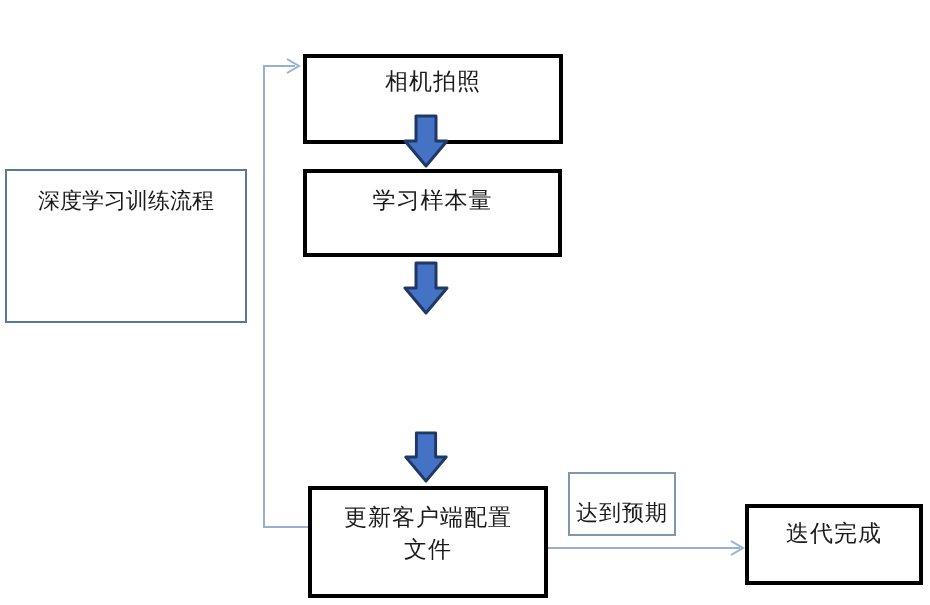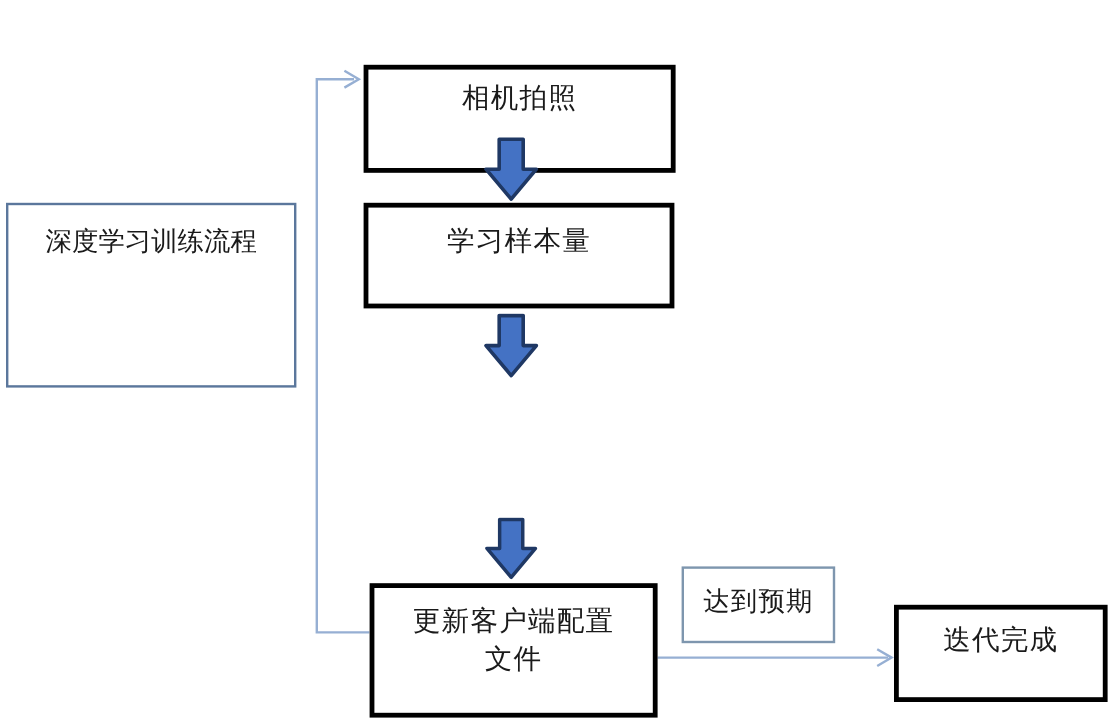--- a/index.html
+++ b/index.html
@@ -99,21 +99,21 @@
 
   <svg class="abs block-arrow" style="left:403px; top:431px;" width="46" height="52" viewBox="0 0 46 54">
     <path d="M13 2 L33 2 L33 27 L44 27 L23 52 L2 27 L13 27 Z" stroke-width="3" stroke-linejoin="round" fill="#4472c4" stroke="#1f3864"></path>
   </svg>
 
   <div class="abs process-box" style="left:308px; top:486px; width:240px; height:112px; padding-top:12px;align-items:center;">
     <div>更新客户端配置</div>
     <div>文件</div>
   </div>
 
-  <div class="abs edge-label-box" style="left:568px; top:472px; width:128px; height:64px; padding-top:12px;">
+  <div class="abs edge-label-box" style="left:568px; top:472px; width:108px; height:64px; padding-top:24px;">
     <div>达到预期</div>
   </div>
 
   <div class="abs process-box" style="left:745px; top:504px; width:178px; height:81px; padding-top:10px;">
     <div>迭代完成</div>
   </div>
 
 </div>
 
 </body></html>

